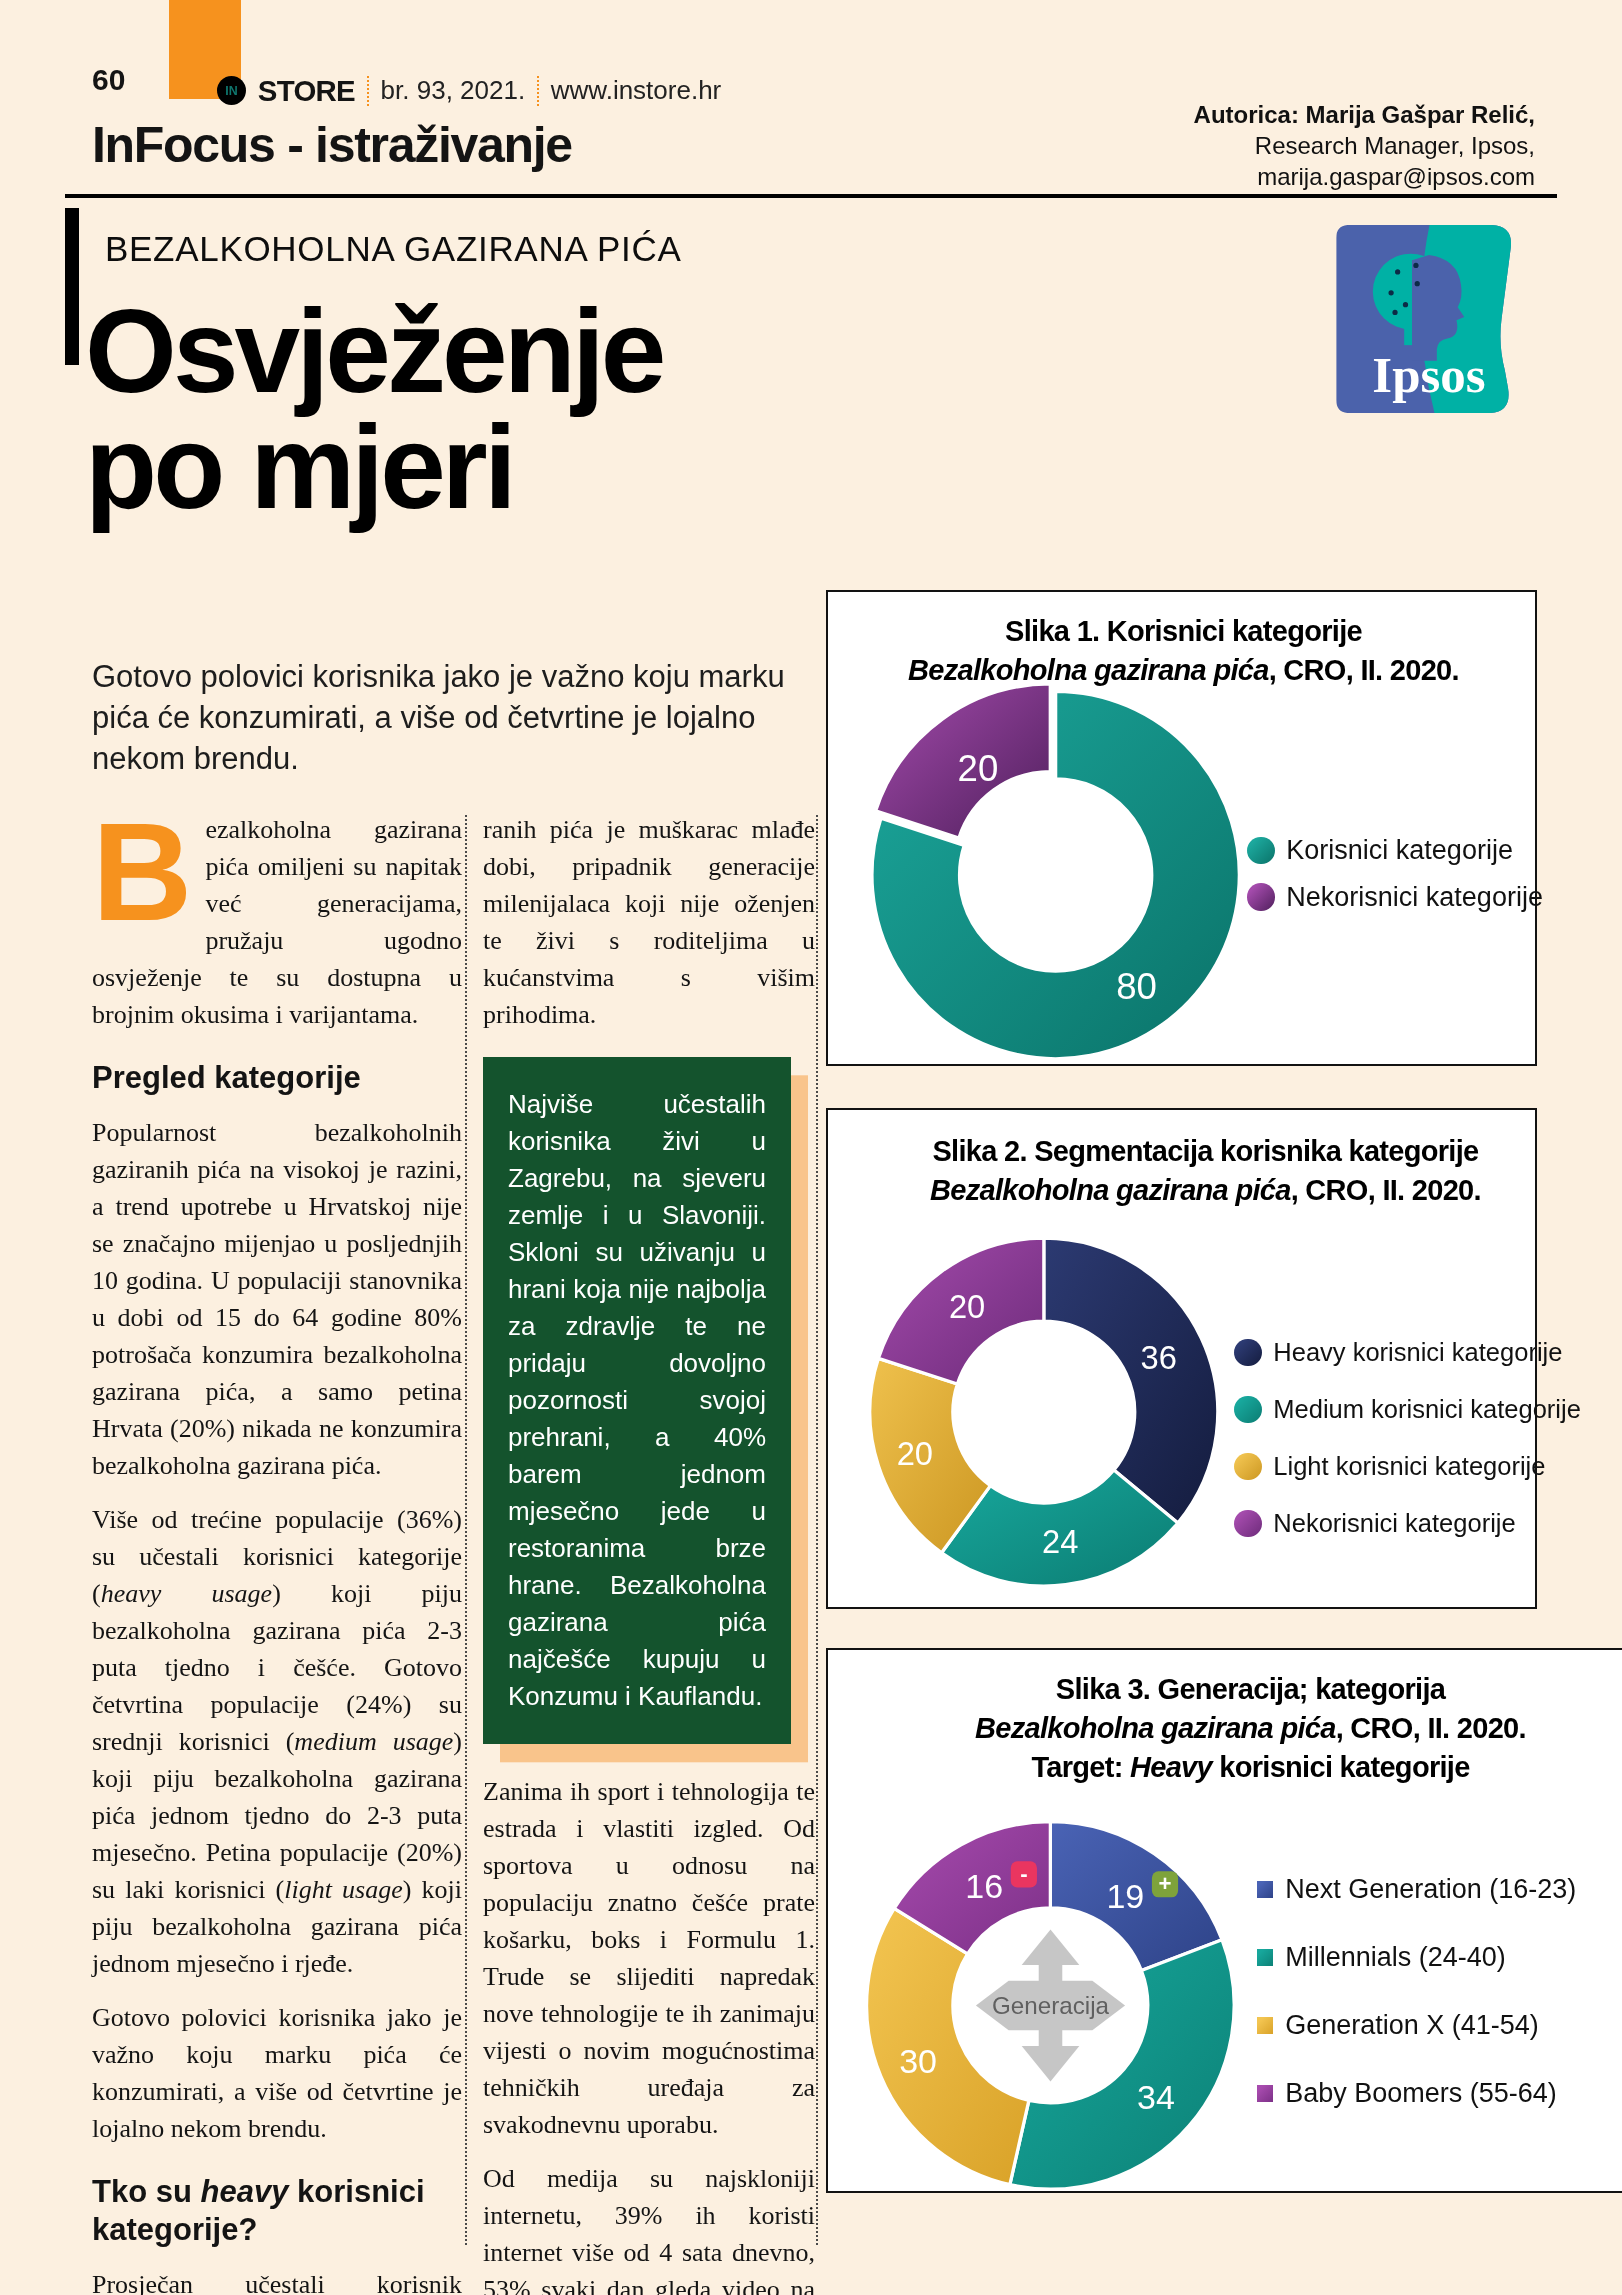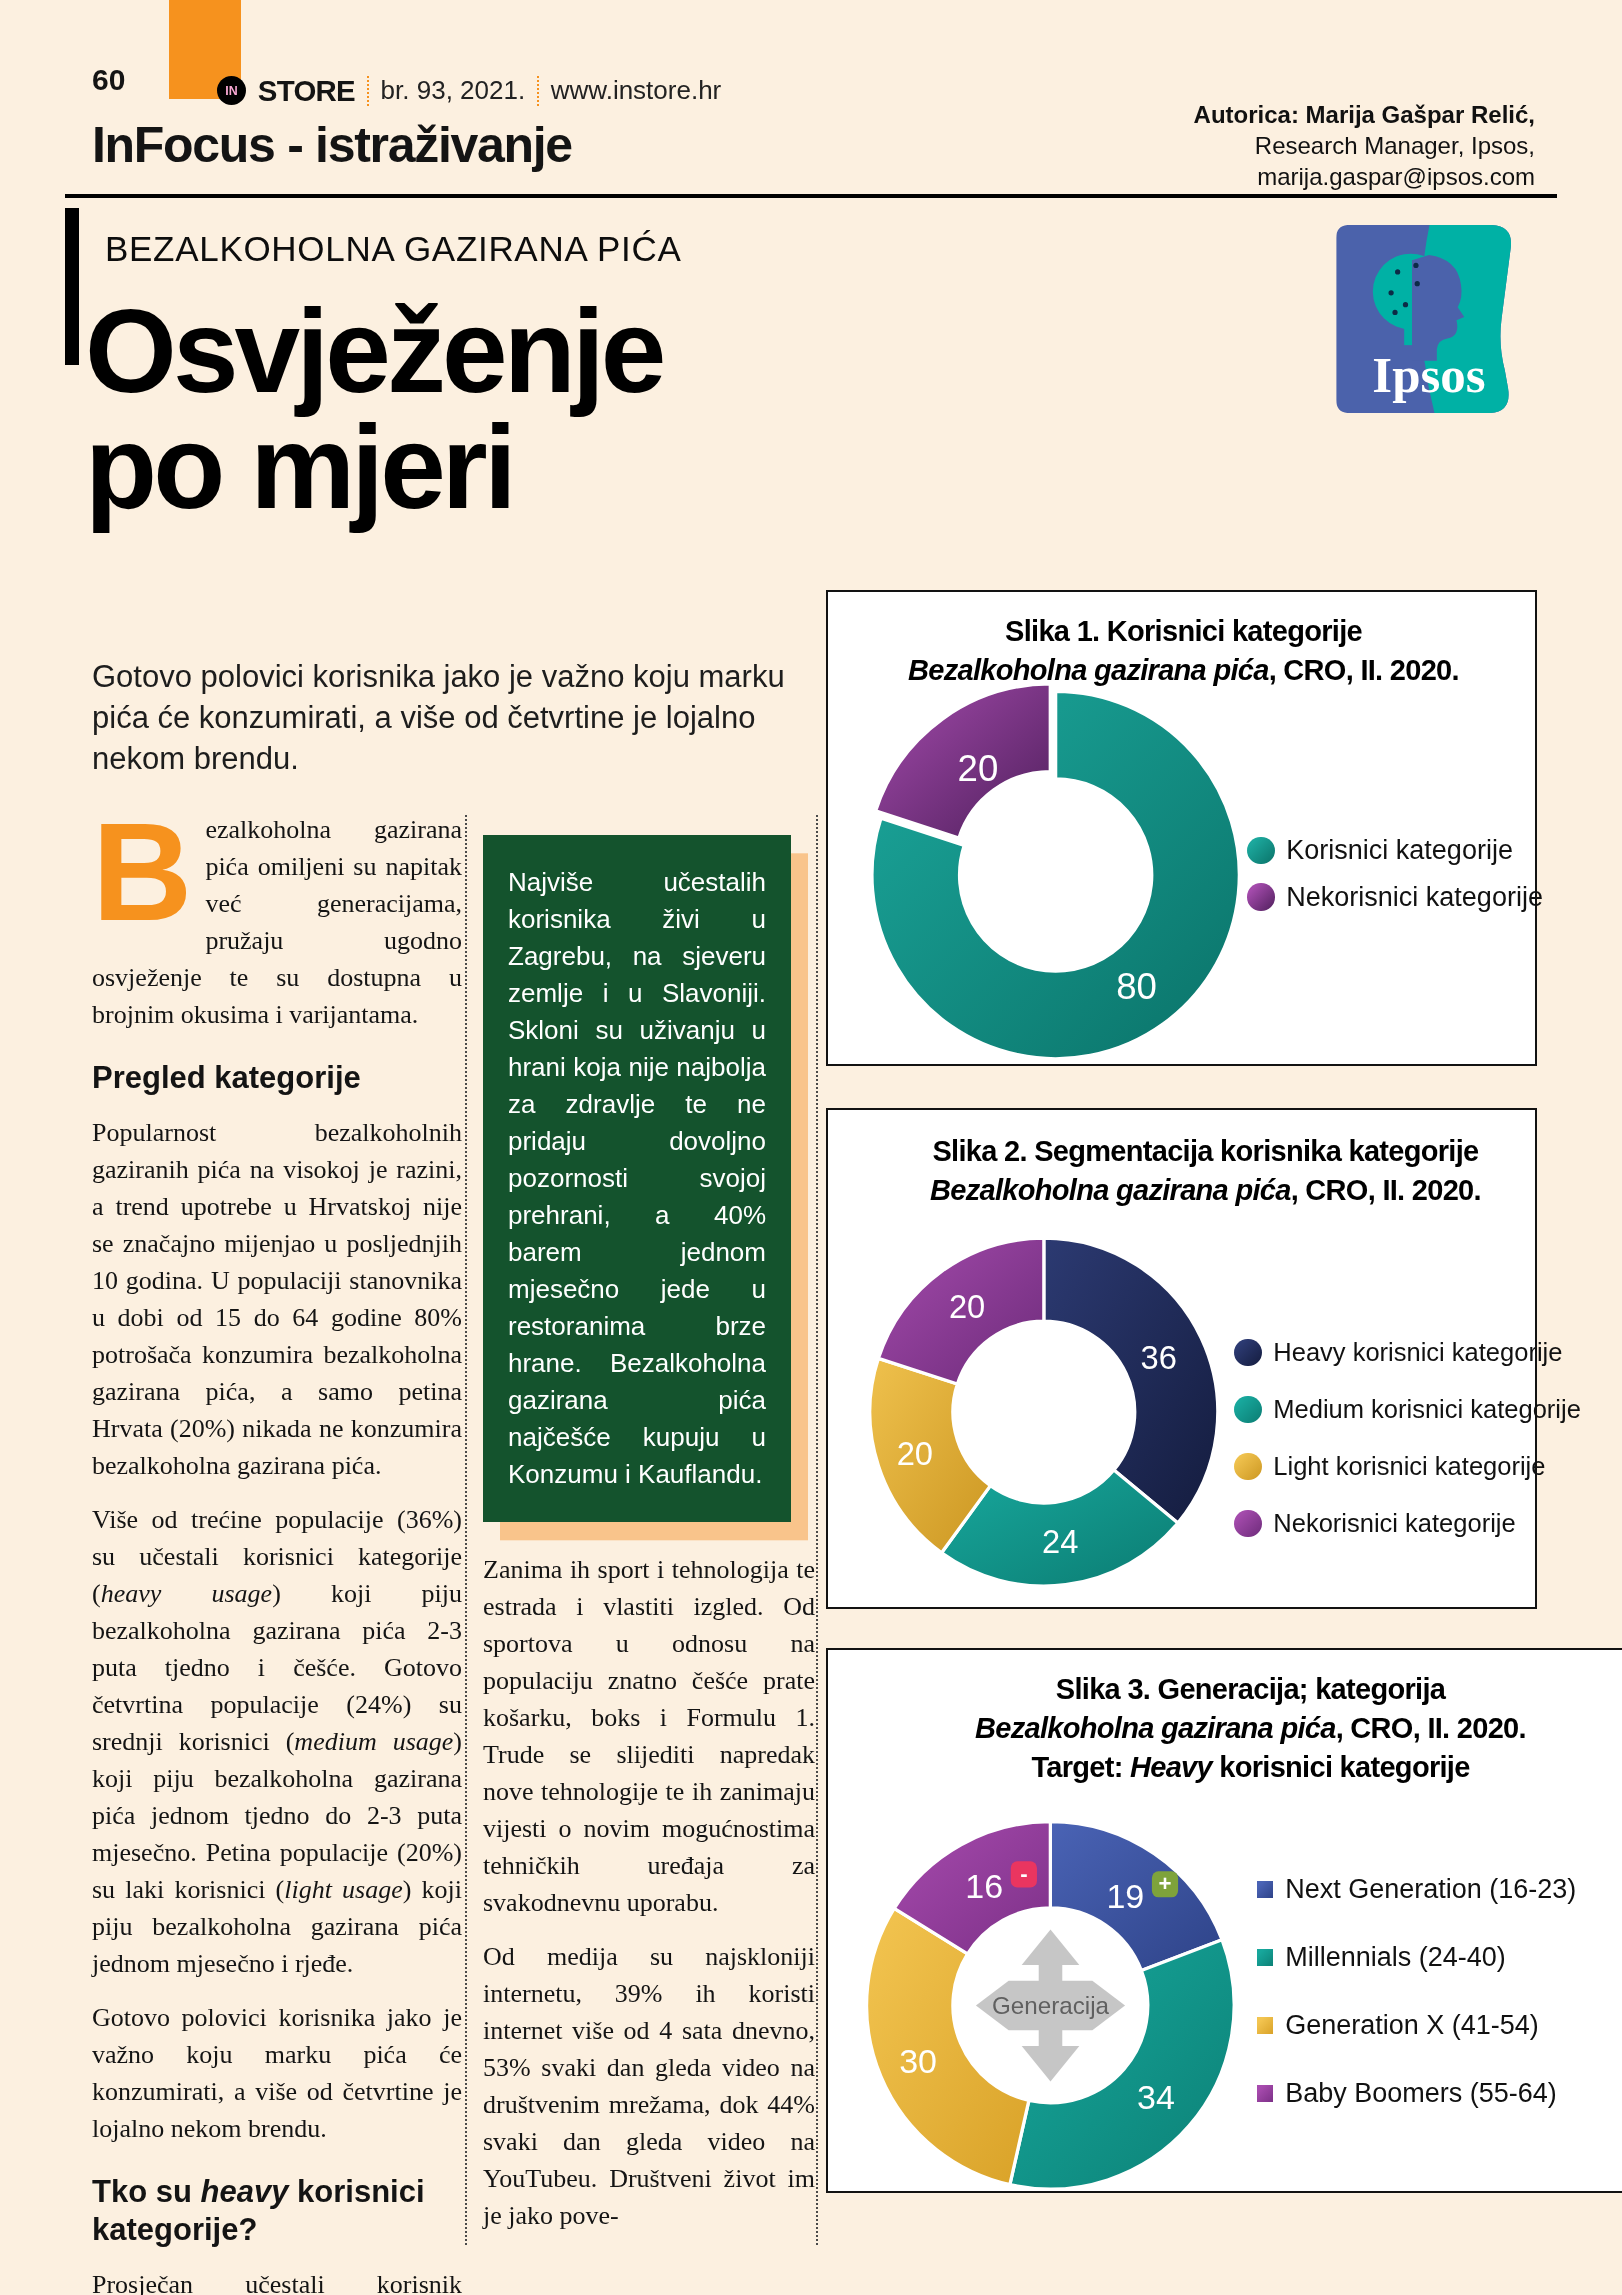--- a/index.html
+++ b/index.html
@@ -2,21 +2,21 @@
 <html style="font-size:10.5px"><head>
 <meta charset="utf-8">
 <style>
   html,body{margin:0;padding:0;}
   body{width:1623px;height:2295px;position:relative;background:#fcf0e0;font-family:"Liberation Sans",sans-serif;color:#141414;}
   .abs{position:absolute;}
   
   .page-num{left:92px;top:63px;font-size:30px;font-weight:bold;}
   .hdr-orange-bar{left:169px;top:0;width:72px;height:99px;background:#f6921e;}
   .logo-row{left:217px;top:71px;display:flex;align-items:center;gap:11.8px;height:39px;}
-  .in-circle{width:29px;height:29px;border-radius:50%;background:#000;color:#f9a8d4;display:flex;align-items:center;justify-content:center;font-size:12.4px;font-weight:bold;}
+  .in-circle{width:29px;height:29px;border-radius:50%;background:#000;color:#0f766e;display:flex;align-items:center;justify-content:center;font-size:12.4px;font-weight:bold;}
   .store-word{font-size:29.4px;font-weight:bold;letter-spacing:-0.7px;}
   .hdr-dot-sep{height:30px;border-left:2.6px dotted #f6921e;}
   .hdr-meta{font-size:26px;color:#222;}
   .author{right:88px;top:99px;text-align:right;font-size:24px;line-height:31px;color:#111;}
   .author .a1{font-weight:bold;}
   .infocus{left:92px;top:116px;font-size:50px;font-weight:bold;letter-spacing:-1.3px;}
   .rule{left:65px;top:194px;width:1492px;height:3.9px;background:#000;}
   .kicker-bar{left:65px;top:208px;width:13.7px;height:157px;background:#000;}
   .kicker{left:105px;top:229px;font-size:35px;letter-spacing:0.7px;color:#0d0d0d;}
   
@@ -111,20 +111,21 @@
   <p><span class="dropcap">B</span><span>ezalkoholna gazirana pića omiljeni su napitak već generacijama, pružaju ugodno osvježenje te su dostupna u brojnim okusima i varijantama.</span></p>
   <div class="body-h">Pregled kategorije</div>
   <p>Popularnost bezalkoholnih gaziranih pića na visokoj je razini, a trend upotrebe u Hrvatskoj nije se značajno mijenjao u posljednjih 10 godina. U populaciji stanovnika u dobi od 15 do 64 godine 80% potrošača konzumira bezalkoholna gazirana pića, a samo petina Hrvata (20%) nikada ne konzumira bezalkoholna gazirana pića.</p>
   <p><span>Više od trećine populacije (36%) su učestali korisnici kategorije (</span><i>heavy usage</i><span>) koji piju bezalkoholna gazirana pića 2-3 puta tjedno i češće. Gotovo četvrtina populacije (24%) su srednji korisnici (</span><i>medium usage</i><span>) koji piju bezalkoholna gazirana pića jednom tjedno do 2-3 puta mjesečno. Petina populacije (20%) su laki korisnici (</span><i>light usage</i><span>) koji piju bezalkoholna gazirana pića jednom mjesečno i rjeđe.</span></p>
   <p>Gotovo polovici korisnika jako je važno koju marku pića će konzumirati, a više od četvrtine je lojalno nekom brendu.</p>
   <div class="body-h"><span>Tko su </span><i>heavy</i><span> korisnici kategorije?</span></div>
   <p>Prosječan učestali korisnik kategorije bezalkoholnih gazi-</p>
 </div>
 
 <div class="col col2">
+  <p>ranih pića je muškarac mlađe dobi, pripadnik generacije milenijalaca koji nije oženjen te živi s roditeljima u kućanstvima s višim prihodima.</p>
   <div class="callout">Najviše učestalih korisnika živi u Zagrebu, na sjeveru zemlje i u Slavoniji. Skloni su uživanju u hrani koja nije najbolja za zdravlje te ne pridaju dovoljno pozornosti svojoj prehrani, a 40% barem jednom mjesečno jede u restoranima brze hrane. Bezalkoholna gazirana pića najčešće kupuju u Konzumu i Kauflandu.</div>
   <p>Zanima ih sport i tehnologija te estrada i vlastiti izgled. Od sportova u odnosu na populaciju znatno češće prate košarku, boks i Formulu 1. Trude se slijediti napredak nove tehnologije te ih zanimaju vijesti o novim mogućnostima tehničkih uređaja za svakodnevnu uporabu.</p>
   <p>Od medija su najskloniji internetu, 39% ih koristi internet više od 4 sata dnevno, 53% svaki dan gleda video na društvenim mrežama, dok 44% svaki dan gleda video na YouTubeu. Društveni život im je jako pove-</p>
 </div>
 
 <div class="card card1">
   <div class="card-title" style="top:19.6px;">
     <div><span>Slika 1. Korisnici kategorije</span></div>
     <div><i>Bezalkoholna gazirana pića</i><span>, CRO, II. 2020.</span></div>
   </div>

